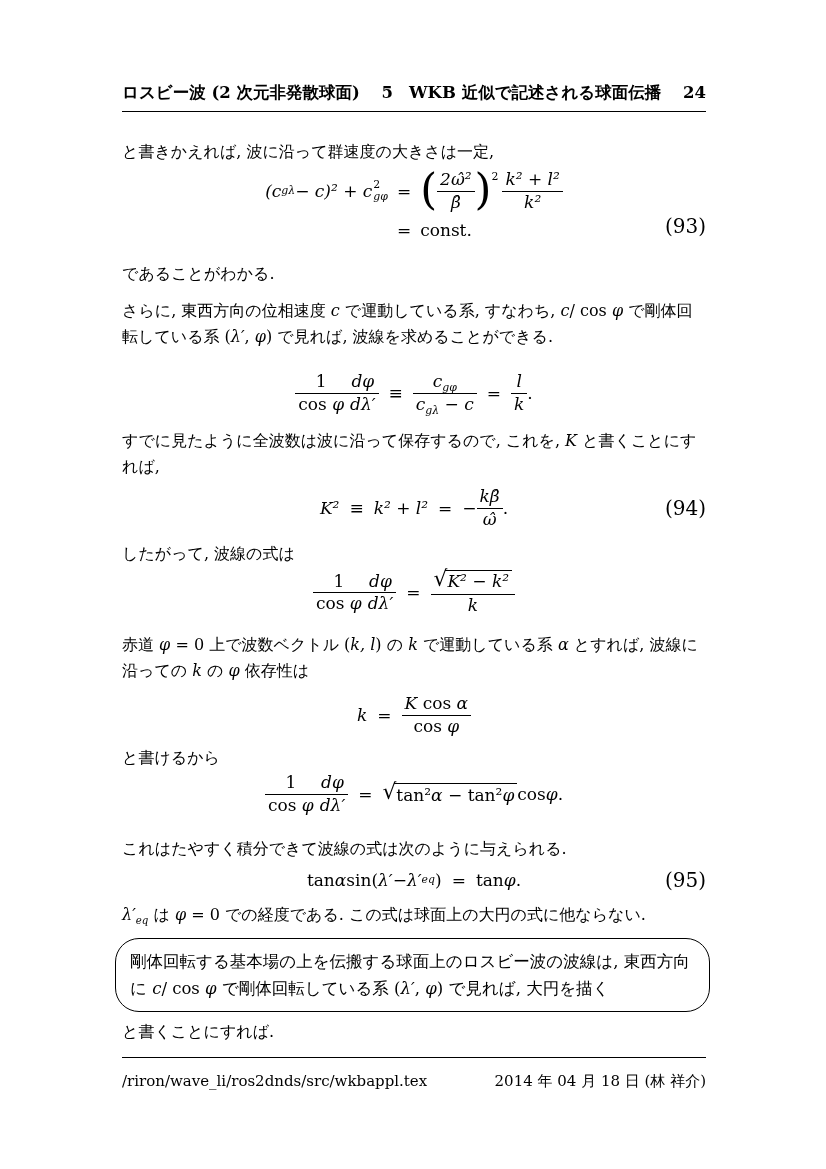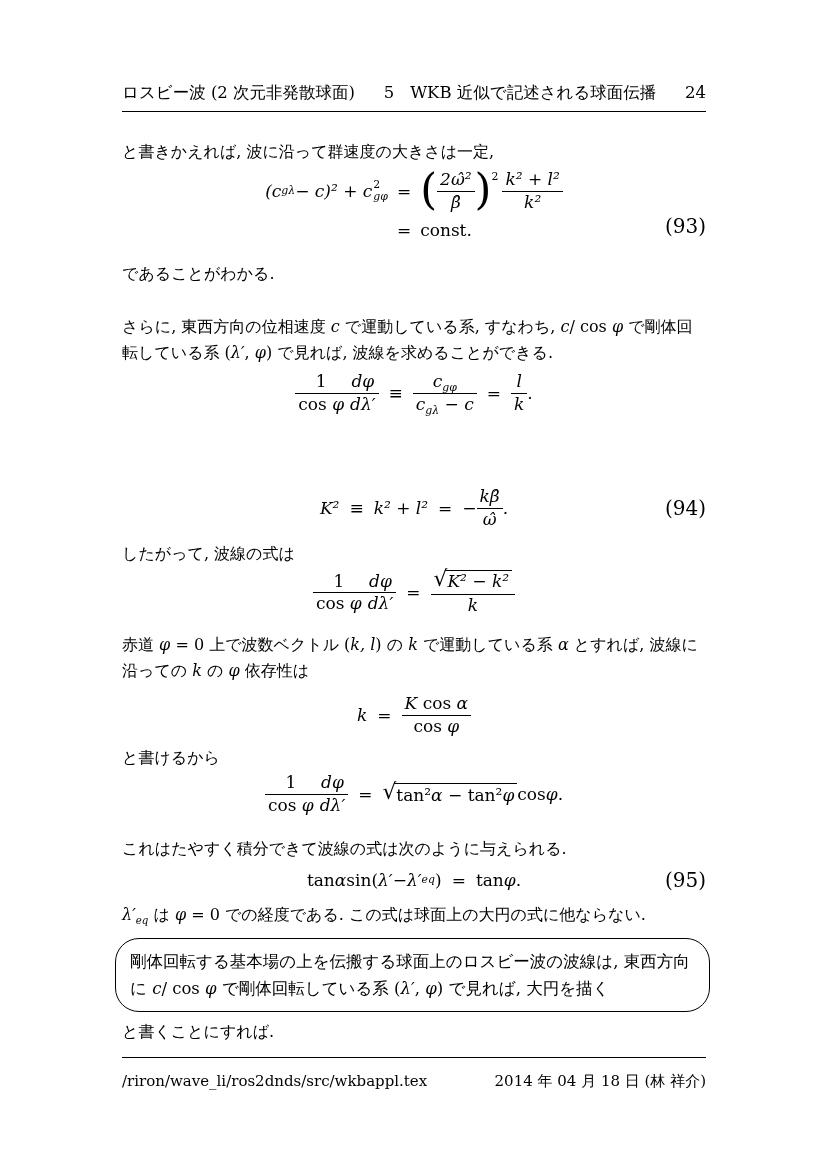--- a/index.html
+++ b/index.html
@@ -6,21 +6,21 @@
   .sheet{
     position:relative;width:826px;height:1169px;background:#ffffff;
     font-family:"DejaVu Serif","Liberation Serif",serif;color:#000;overflow:hidden;
   }
   .content{position:absolute;left:122px;top:0;width:584px;height:1169px;}
 
   
   .hdr{
     position:absolute;left:0;right:0;top:82px;
     display:flex;justify-content:space-between;align-items:baseline;
-    font-size:16.5px;font-weight:normal;
+    font-size:16.5px;font-weight:bold;
     border-bottom:1.5px solid #000;padding-bottom:7px;
   }
   .hdr-mid .sec-no{margin-right:16px;}
 
   
   .para{
     position:absolute;left:0;right:0;margin:0;
     font-size:16px;line-height:26px;text-align:left;
   }
   .i{font-style:italic;}
@@ -115,21 +115,21 @@
         <span class="cm">=</span>
         <span class="cr">const.</span>
       </div>
       <span class="eqnum">(93)</span>
     </div>
 
     <p class="para" style="top:261px">
       <span>であることがわかる.</span>
     </p>
 
-    <p class="para" style="top:314px">
+    <p class="para" style="top:298px">
       <span>さらに, 東西方向の位相速度 </span><span class="i">c</span><span> で運動している系, すなわち, </span><span class="i">c</span><span>/ cos </span><span class="i">φ</span><span> で剛体回転している系 (</span><span class="i">λ′</span><span>, </span><span class="i">φ</span><span>) で見れば, 波線を求めることができる.</span>
     </p>
 
     <div class="eq" style="top:372px">
       <span class="fr">
           <span class="nu">1</span>
           <span class="de"><span>cos </span><span class="i">φ</span></span>
         </span>
       <span class="fr">
           <span class="nu i">dφ</span>
@@ -141,20 +141,23 @@
           <span class="de"><span class="i">c</span><sub class="i">gλ</sub><span class="i"> − c</span></span>
         </span>
       <span class="rel">=</span>
       <span class="fr">
           <span class="nu i">l</span>
           <span class="de i">k</span>
         </span>
       <span>.</span>
     </div>
 
+    <p class="para" style="top:428px">
+      <span>すでに見たように全波数は波に沿って保存するので, これを, </span><span class="i">K</span><span> と書くことにすれば,</span>
+    </p>
 
     <div class="eq" style="top:487px">
       <span class="i">K²</span>
       <span class="rel">≡</span>
       <span class="i">k² + l²</span>
       <span class="rel">=</span>
       <span>−</span>
         <span class="fr">
           <span class="nu i">kβ̂</span>
           <span class="de i">ω̂</span>

